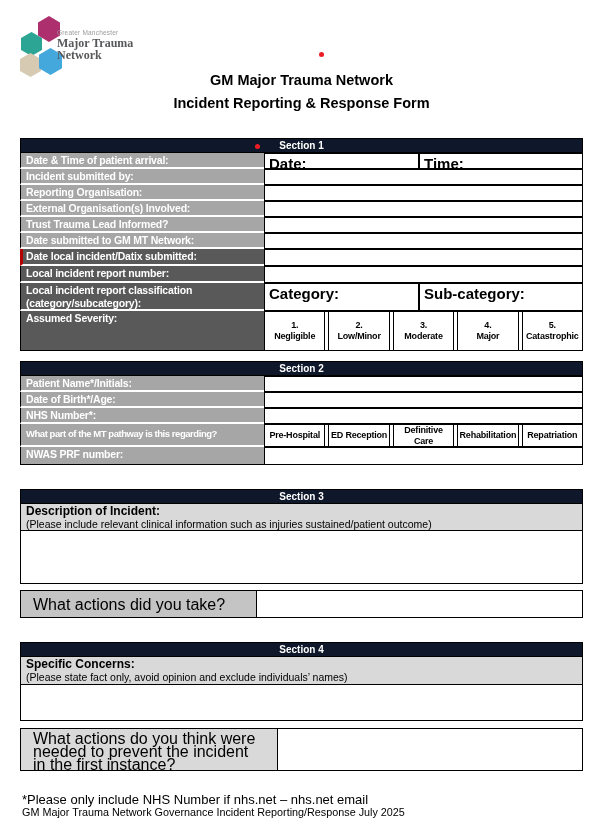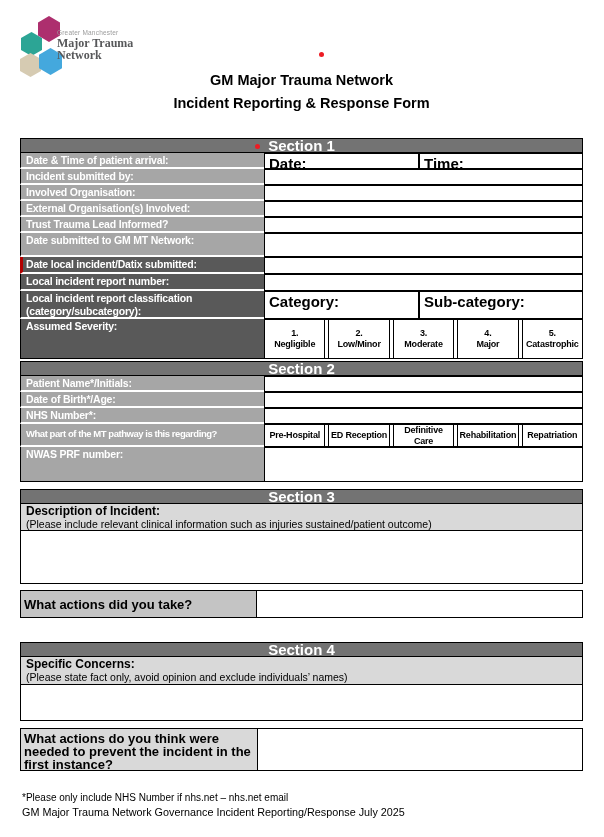--- a/index.html
+++ b/index.html
@@ -22,22 +22,22 @@
   
   .title { position:absolute; left:20px; top:69px; width:563px; text-align:center;
            font-weight:bold; font-size:14.5px; line-height:23px; }
 
   .dot { position:absolute; width:5px; height:5px; border-radius:50%; background:#ed1c24; }
   .dot-top  { left:319px; top:52px; }
   .dot-bar1 { left:234px; top:5px; }
 
   
   .sec { position:absolute; left:20px; width:563px; }
-  .sec-bar { box-sizing:border-box; height:15px; border:1px solid #000; background:#737373;
-             color:#fff; font-weight:bold; font-size:15px; line-height:13px; text-align:center; position:relative; }
+  .sec-bar { box-sizing:border-box; height:15px; border:1px solid #000; background:#0f172a;
+             color:#fff; font-weight:bold; font-size:10px; line-height:13px; text-align:center; position:relative; }
   .row { display:flex; }
   .lbl { box-sizing:border-box; width:244px; color:#fff; font-weight:bold; font-size:10.5px;
          letter-spacing:-0.2px; padding:1px 0 0 5px; border-left:1px solid #000; border-bottom:2px solid #fff; }
   .lbl.light { background:#a6a6a6; }
   .lbl.dark  { background:#595959; }
   .lbl.datix { border-left:3px solid #b30000; padding-left:3px; }
   .lbl.last  { border-bottom:1px solid #000; }
   .lbl.tight { font-size:9.5px; letter-spacing:-0.45px; padding-top:4px; }
   .val { box-sizing:border-box; flex:1; background:#fff; border:1px solid #000; }
   .mini { display:block; font-weight:bold; font-size:15px; padding:1px 0 0 4px; }
@@ -49,27 +49,27 @@
           font-weight:bold; font-size:9px; line-height:11px; letter-spacing:-0.2px; padding:0 1px; }
   .opt:first-child { margin-left:-1px; }
   .opt:last-child  { margin-right:-1px; }
 
   
   .panel { box-sizing:border-box; border:1px solid #000; border-top:0; }
   .phead { background:#d9d9d9; font-size:10.5px; line-height:13px; padding:1px 5px 2px; }
   .phead b { font-size:12px; }
   .pbox  { background:#fff; }
   .qrow  { display:flex; }
-  .qlbl  { box-sizing:border-box; border:1px solid #000; font-weight:bold; font-size:13px; line-height:13px;
-           padding:0 3px; display:flex; align-items:center; }
+  .qlbl  { box-sizing:border-box; border:1px solid #000; font-weight:normal; font-size:16px; line-height:13px;
+           padding:0 12px; display:flex; align-items:center; }
   .qlbl.top { align-items:flex-start; padding-top:3px; }
   .qval  { box-sizing:border-box; flex:1; background:#fff; border:1px solid #000; border-left:0; }
 
   
-  .foot-note { position:absolute; left:22px; top:792px; font-size:10px; }
+  .foot-note { position:absolute; left:22px; top:792px; font-size:13px; }
   .foot-ref  { position:absolute; left:22px; top:806px; font-size:10.8px; }
 </style>
 </head>
 <body>
 
 <div class="page">
 
   <div class="logo">
     <span class="hex hex-teal"></span>
     <span class="hex hex-magenta"></span>
@@ -106,35 +106,35 @@
           <span class="mini">Time:</span>
         </div>
     </div>
 
     <div class="row" style="height:16px">
       <div class="lbl light">Incident submitted by:</div>
       <div class="val"></div>
     </div>
 
     <div class="row" style="height:16px">
-      <div class="lbl light">Involved Organisation:</div>
+      <div class="lbl light">Reporting Organisation:</div>
       <div class="val"></div>
     </div>
 
     <div class="row" style="height:16px">
       <div class="lbl light">External Organisation(s) Involved:</div>
       <div class="val"></div>
     </div>
 
     <div class="row" style="height:16px">
       <div class="lbl light">Trust Trauma Lead Informed?</div>
       <div class="val"></div>
     </div>
 
-    <div class="row" style="height:24px">
+    <div class="row" style="height:16px">
       <div class="lbl light">Date submitted to GM MT Network:</div>
       <div class="val"></div>
     </div>
 
     <div class="row" style="height:17px">
       <div class="lbl dark datix">Date local incident/Datix submitted:</div>
       <div class="val"></div>
     </div>
 
     <div class="row" style="height:17px">
@@ -203,21 +203,21 @@
       <div class="lbl light tight">What part of the MT pathway is this regarding?</div>
       <div class="opts">
         <div class="opt">Pre-Hospital</div>
         <div class="opt">ED Reception</div>
         <div class="opt">Definitive Care</div>
         <div class="opt">Rehabilitation</div>
         <div class="opt">Repatriation</div>
       </div>
     </div>
 
-    <div class="row" style="height:35px">
+    <div class="row" style="height:18px">
       <div class="lbl light last">NWAS PRF number:</div>
       <div class="val"></div>
     </div>
   </div>
 
   <div class="sec" style="top:489px">
     <div class="sec-bar">
       <span>Section 3</span>
     </div>
     <div class="panel phead" style="height:27px">
@@ -236,21 +236,21 @@
     <div class="sec-bar">
       <span>Section 4</span>
     </div>
     <div class="panel phead" style="height:28px">
       <b>Specific Concerns:</b><br>
       <span>(Please state fact only, avoid opinion and exclude individuals’ names)</span>
     </div>
     <div class="panel pbox" style="height:36px"></div>
     <div style="height:7px"></div>
     <div class="qrow" style="height:43px">
-      <div class="qlbl top" style="width:238px; background:#d9d9d9">What actions do you think were needed to prevent the incident in the first instance?</div>
+      <div class="qlbl top" style="width:258px; background:#d9d9d9">What actions do you think were needed to prevent the incident in the first instance?</div>
       <div class="qval"></div>
     </div>
   </div>
 
   <div class="foot-note">*Please only include NHS Number if nhs.net – nhs.net email</div>
   <div class="foot-ref">GM Major Trauma Network Governance Incident Reporting/Response July 2025</div>
 
 </div>
 
 </body></html>

